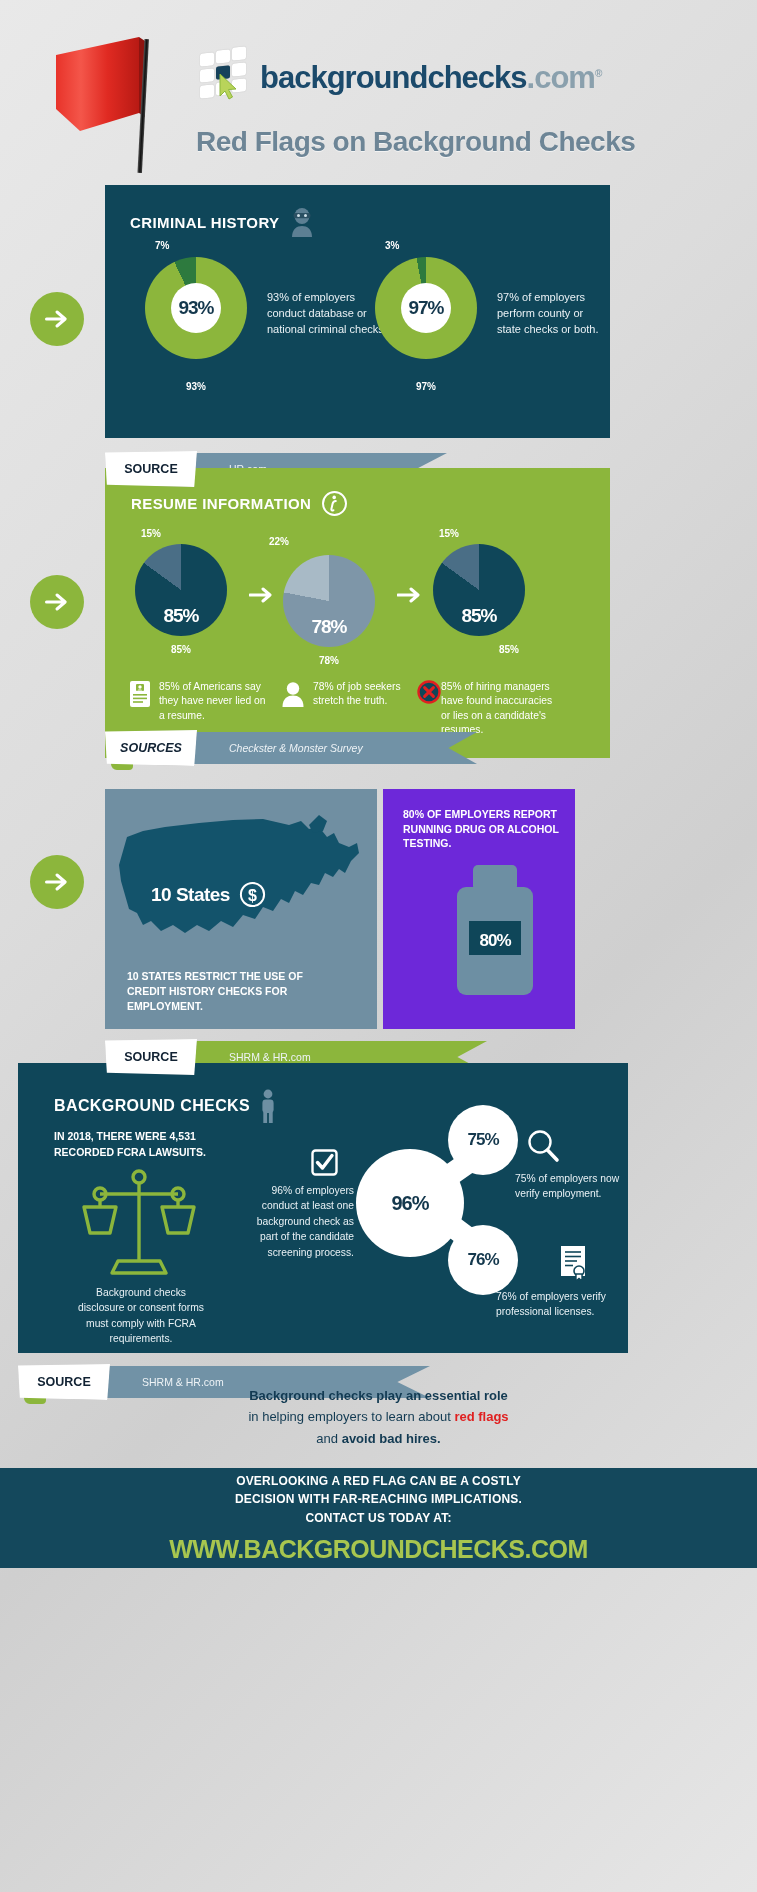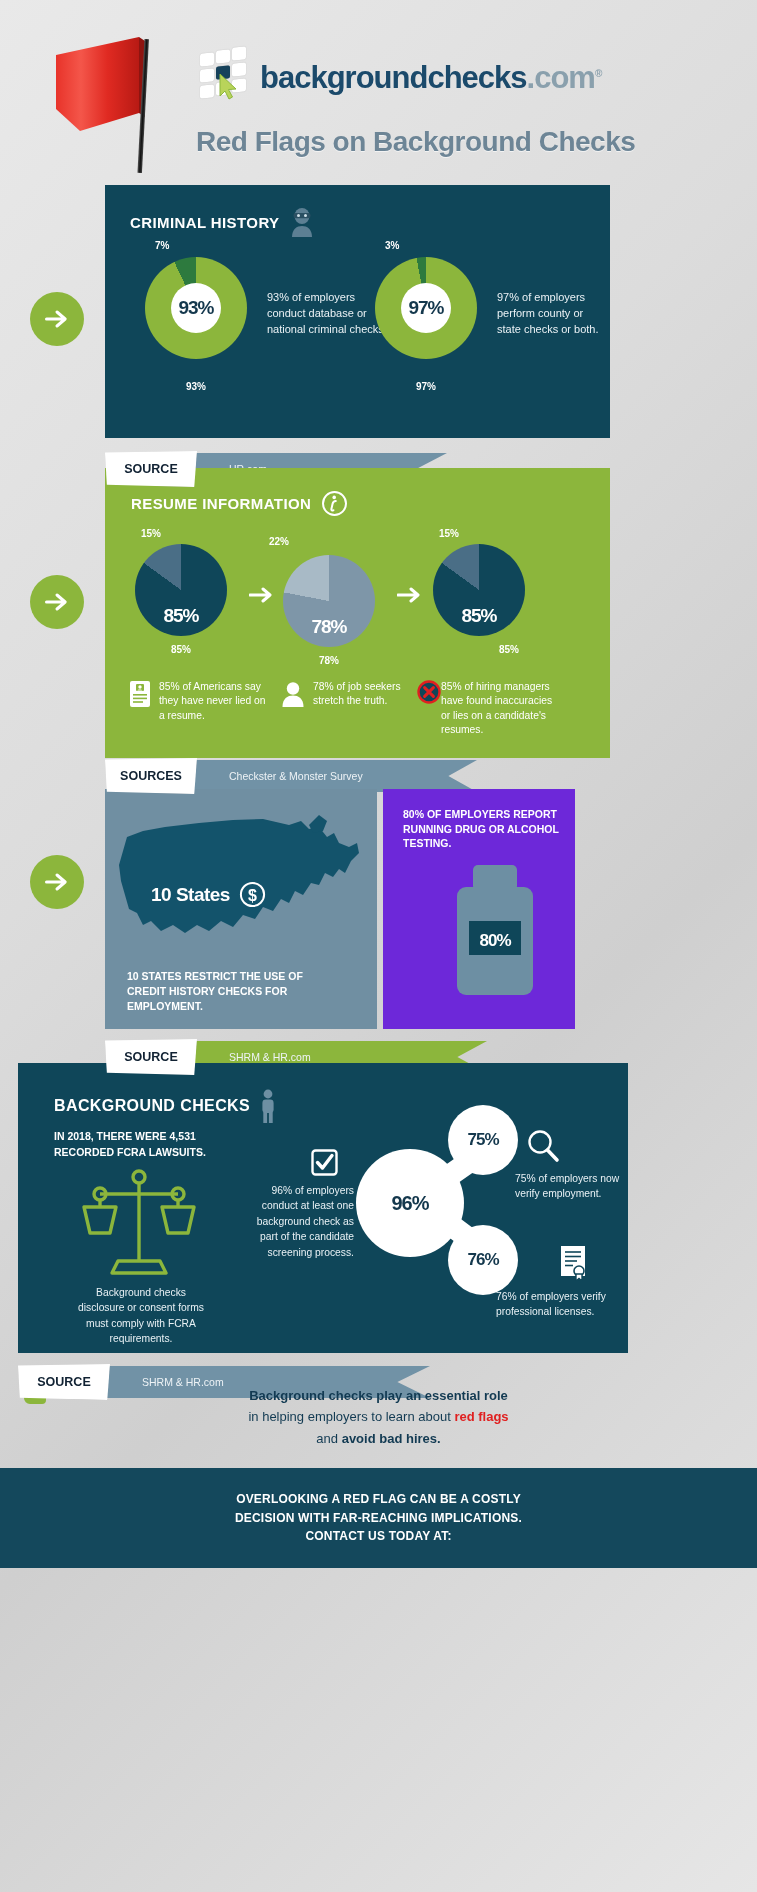--- a/index.html
+++ b/index.html
@@ -243,21 +243,21 @@
 
     <div style="position:absolute;left:312px;top:212px;display:flex;gap:0;align-items:flex-start">
       <svg width="24" height="24" viewBox="0 0 24 24">
         <circle cx="12" cy="12" r="10.5" fill="#0f4659" stroke="#e02020" stroke-width="2.4"></circle>
         <path d="M7.6 7.6l8.8 8.8M16.4 7.6l-8.8 8.8" stroke="#e02020" stroke-width="3" stroke-linecap="round"></path>
       </svg>
       <span class="cap-green" style="width:122px">85% of hiring managers have found inaccuracies or lies on a candidate's resumes.</span>
     </div>
   </div>
 
-  <div class="ribbon" style="left:105px;top:724px;">
+  <div class="ribbon" style="left:105px;top:696px;font-style:italic;">
     <span class="tail"></span>
     <span class="fold">SOURCES</span>
     <span class="body" style="background:#7192a6;clip-path:polygon(0 0,100% 0,90% 50%,100% 100%,0 100%);width:220px">Checkster &amp; Monster Survey</span>
   </div>
 
   <div class="arrow-badge" style="top:855px">
     <svg viewBox="0 0 24 24">
       <path d="M3 12h14M12 6l7 6-7 6" fill="none" stroke="#fff" stroke-width="2.6" stroke-linecap="round" stroke-linejoin="round"></path>
     </svg>
   </div>
@@ -384,15 +384,16 @@
       <span class="thin">and </span><span>avoid bad hires.</span>
     </div>
   </div>
 
   <div class="footbar">
     <div class="l1">
       <div>OVERLOOKING A RED FLAG CAN BE A COSTLY</div>
       <div>DECISION WITH FAR-REACHING IMPLICATIONS.</div>
       <div>CONTACT US TODAY AT:</div>
     </div>
+    <div class="url">WWW.BACKGROUNDCHECKS.COM</div>
   </div>
 
 </div>
 
 </body></html>

